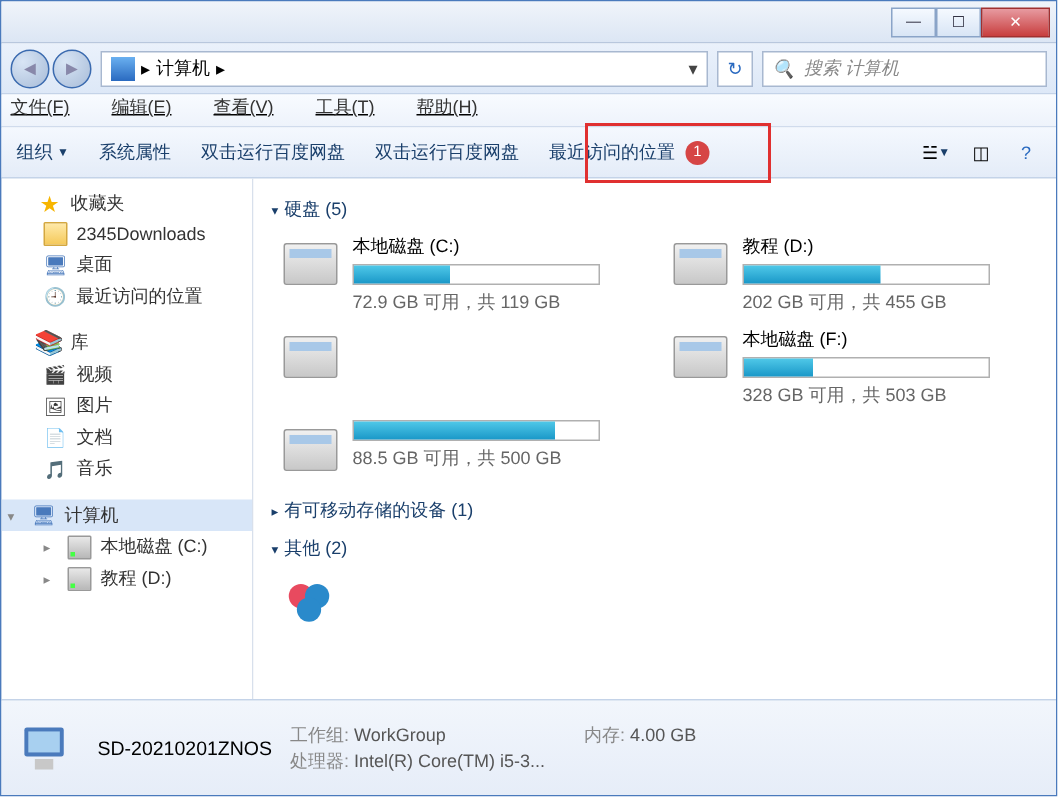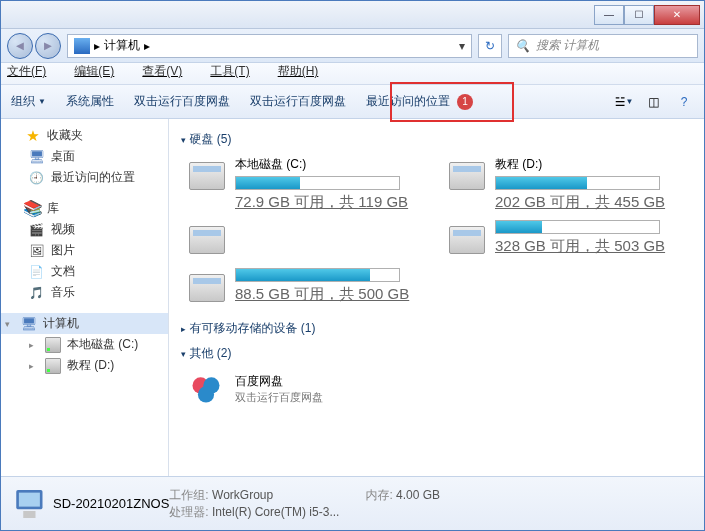--- a/index.html
+++ b/index.html
@@ -57,27 +57,27 @@
 .section-caret { font-size: 9px; }
 .drives-grid { display: flex; flex-wrap: wrap; gap: 8px 20px; margin-left: 6px; margin-bottom: 12px; }
 .drive { width: 240px; display: flex; gap: 8px; align-items: flex-start; }
 .drive-icon { width: 40px; height: 40px; display: flex; align-items: center; justify-content: center; }
 .hdd { width: 36px; height: 28px; background: linear-gradient(#f0f0f0,#c8c8c8); border: 1px solid #999; border-radius: 2px; position: relative; }
 .hdd::before { content: ""; position: absolute; top: 3px; left: 3px; right: 3px; height: 6px; background: #a8c8e8; }
 .drive-info { flex: 1; }
 .drive-name { color: #000; margin-bottom: 3px; }
 .drive-bar { width: 165px; height: 14px; border: 1px solid #b0b0b0; background: #fff; margin-bottom: 3px; position: relative; }
 .drive-fill { height: 100%; background: linear-gradient(#4fc8e8,#1a98c8); }
-.drive-stat { color: #666; font-size: 15px; text-decoration: underline; }
+.drive-stat { color: #666; font-size: 12px; }
 .other-item { display: flex; gap: 10px; align-items: center; width: 240px; }
 .other-icon { width: 38px; height: 38px; display: flex; align-items: center; justify-content: center; }
 .other-sub { color: #777; font-size: 11px; }
 
 
-.statusbar { height: 54px; background: linear-gradient(#f2f6fc,#e6edf8); border-top: 1px solid #c4d3e8; display: flex; align-items: center; padding: 0 10px; }
+.statusbar { height: 64px; background: linear-gradient(#f2f6fc,#e6edf8); border-top: 1px solid #c4d3e8; display: flex; align-items: center; padding: 0 10px; gap: 12px; }
 .status-icon { width: 42px; height: 42px; }
 .status-txt { display: flex; gap: 26px; color: #555; }
 .status-name { color: #000; font-size: 13px; }
 .status-lbl { color: #888; }
 </style>
 </head>
 <body>
 
 <div class="window">
 
@@ -141,20 +141,24 @@
 
   <div class="body">
     <div class="sidebar">
       <div class="side-group">
         <div class="side-head">
           <span class="tree-caret"></span>
           <span class="ico ico-star">★</span>
           <span>收藏夹</span>
         </div>
         <div class="side-item">
+            <span class="ico ico-fold"></span>
+            <span>2345Downloads</span>
+          </div>
+        <div class="side-item">
             <span class="ico ico-mon">🖥</span>
             <span>桌面</span>
           </div>
         <div class="side-item">
             <span class="ico">🕘</span>
             <span>最近访问的位置</span>
           </div>
       </div>
       <div class="side-group">
         <div class="side-head">
@@ -231,20 +235,21 @@
           <div class="drive">
             <div class="drive-icon">
               <div class="hdd"></div>
             </div>
           </div>
           <div class="drive">
             <div class="drive-icon">
               <div class="hdd"></div>
             </div>
     <div class="drive-info">
+      <div class="drive-name">本地磁盘 (F:)</div>
       <div class="drive-bar">
                 <div class="drive-fill" style="width:28%"></div>
               </div>
       <div class="drive-stat">328 GB 可用，共 503 GB</div>
     </div>
           </div>
           <div class="drive">
             <div class="drive-icon">
               <div class="hdd"></div>
             </div>
@@ -268,24 +273,20 @@
       </div>
       <div class="drives-grid" id="other-grid">
           <div class="other-item">
             <div class="other-icon">
               <svg viewBox="0 0 40 40" width="36" height="36">
                 <circle cx="14" cy="16" r="9" fill="#e84a5f"></circle>
                 <circle cx="26" cy="16" r="9" fill="#2a8acb"></circle>
                 <circle cx="20" cy="26" r="9" fill="#2a8acb"></circle>
               </svg>
             </div>
-    <div>
-              <div>百度网盘</div>
-    <div class="other-sub">双击运行百度网盘</div>
-            </div>
           </div>
         </div>
     </div>
   </div>
 
   <div class="statusbar">
     <svg class="status-icon" viewBox="0 0 48 48">
       <rect x="6" y="8" width="30" height="22" rx="2" fill="#4a7abc"></rect>
       <rect x="9" y="11" width="24" height="16" fill="#a8d0f0"></rect>
       <rect x="14" y="32" width="14" height="8" fill="#c8c8c8"></rect>

